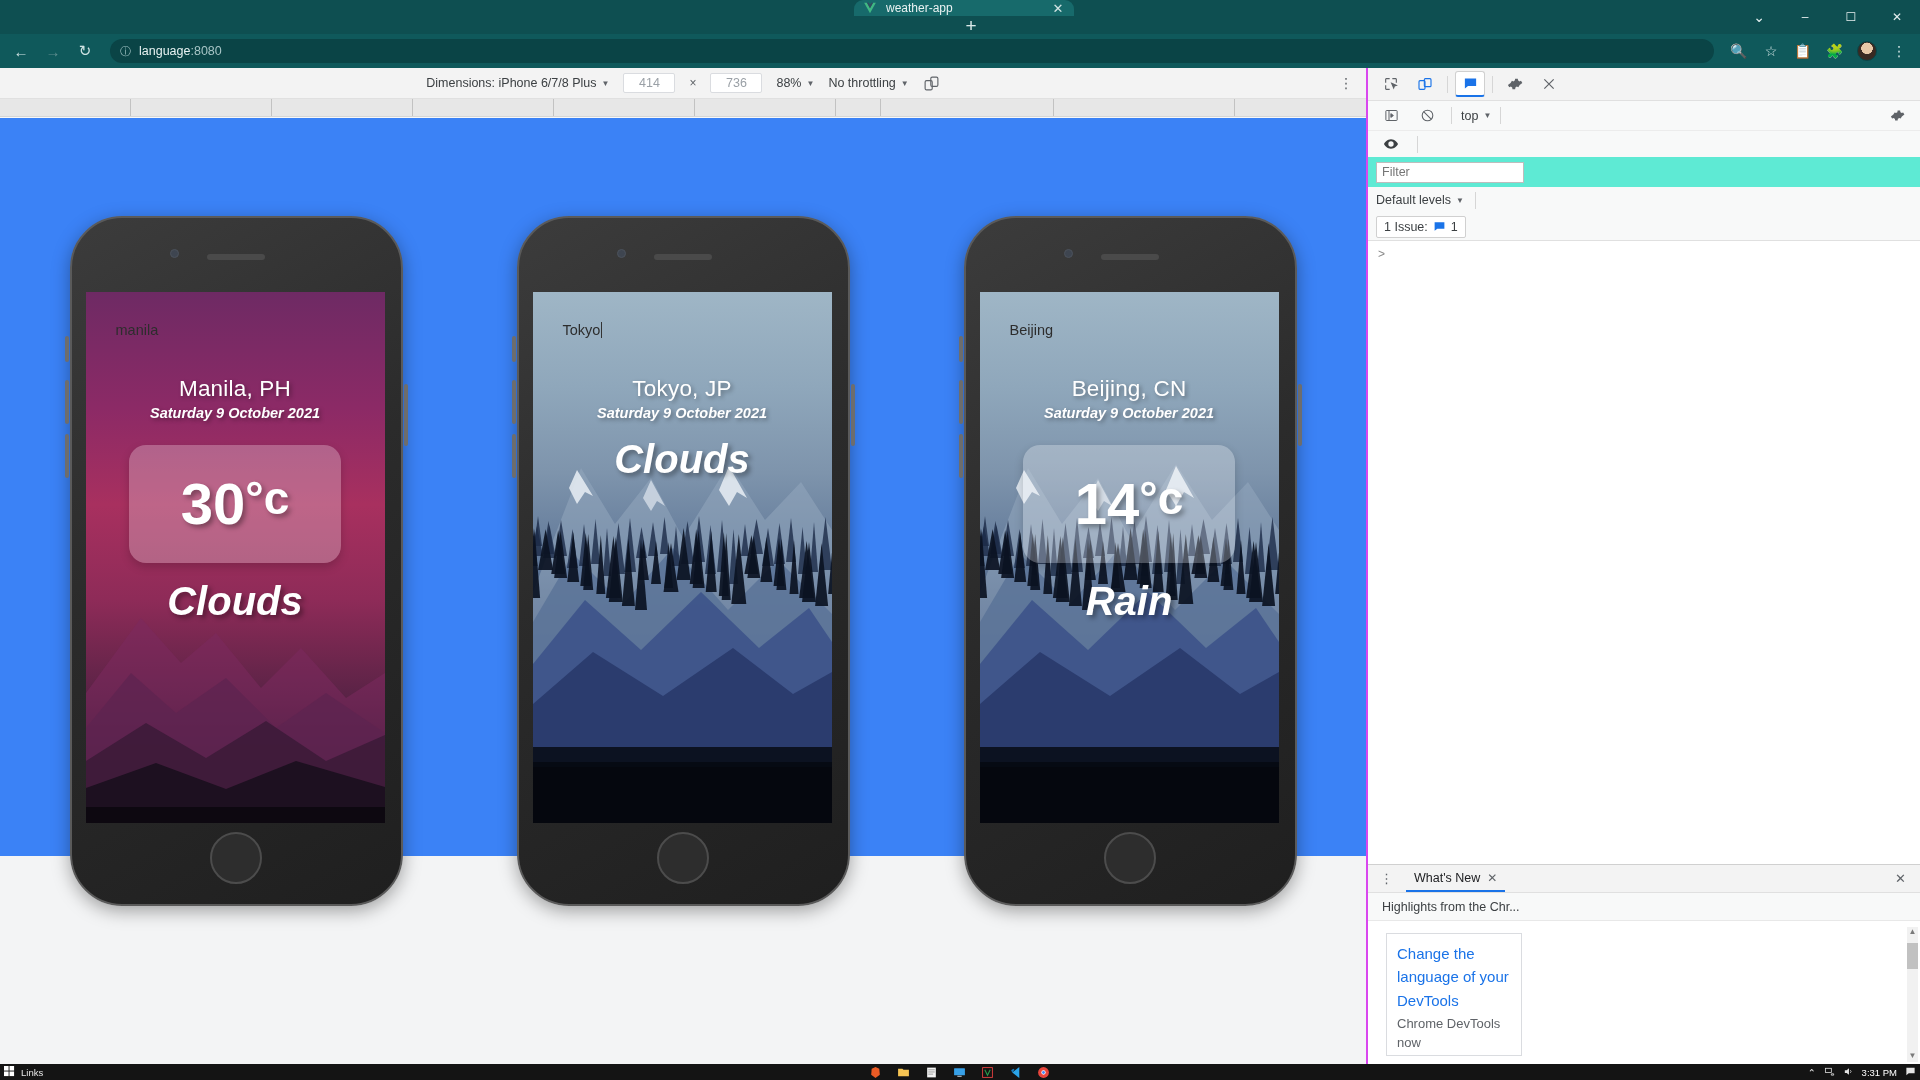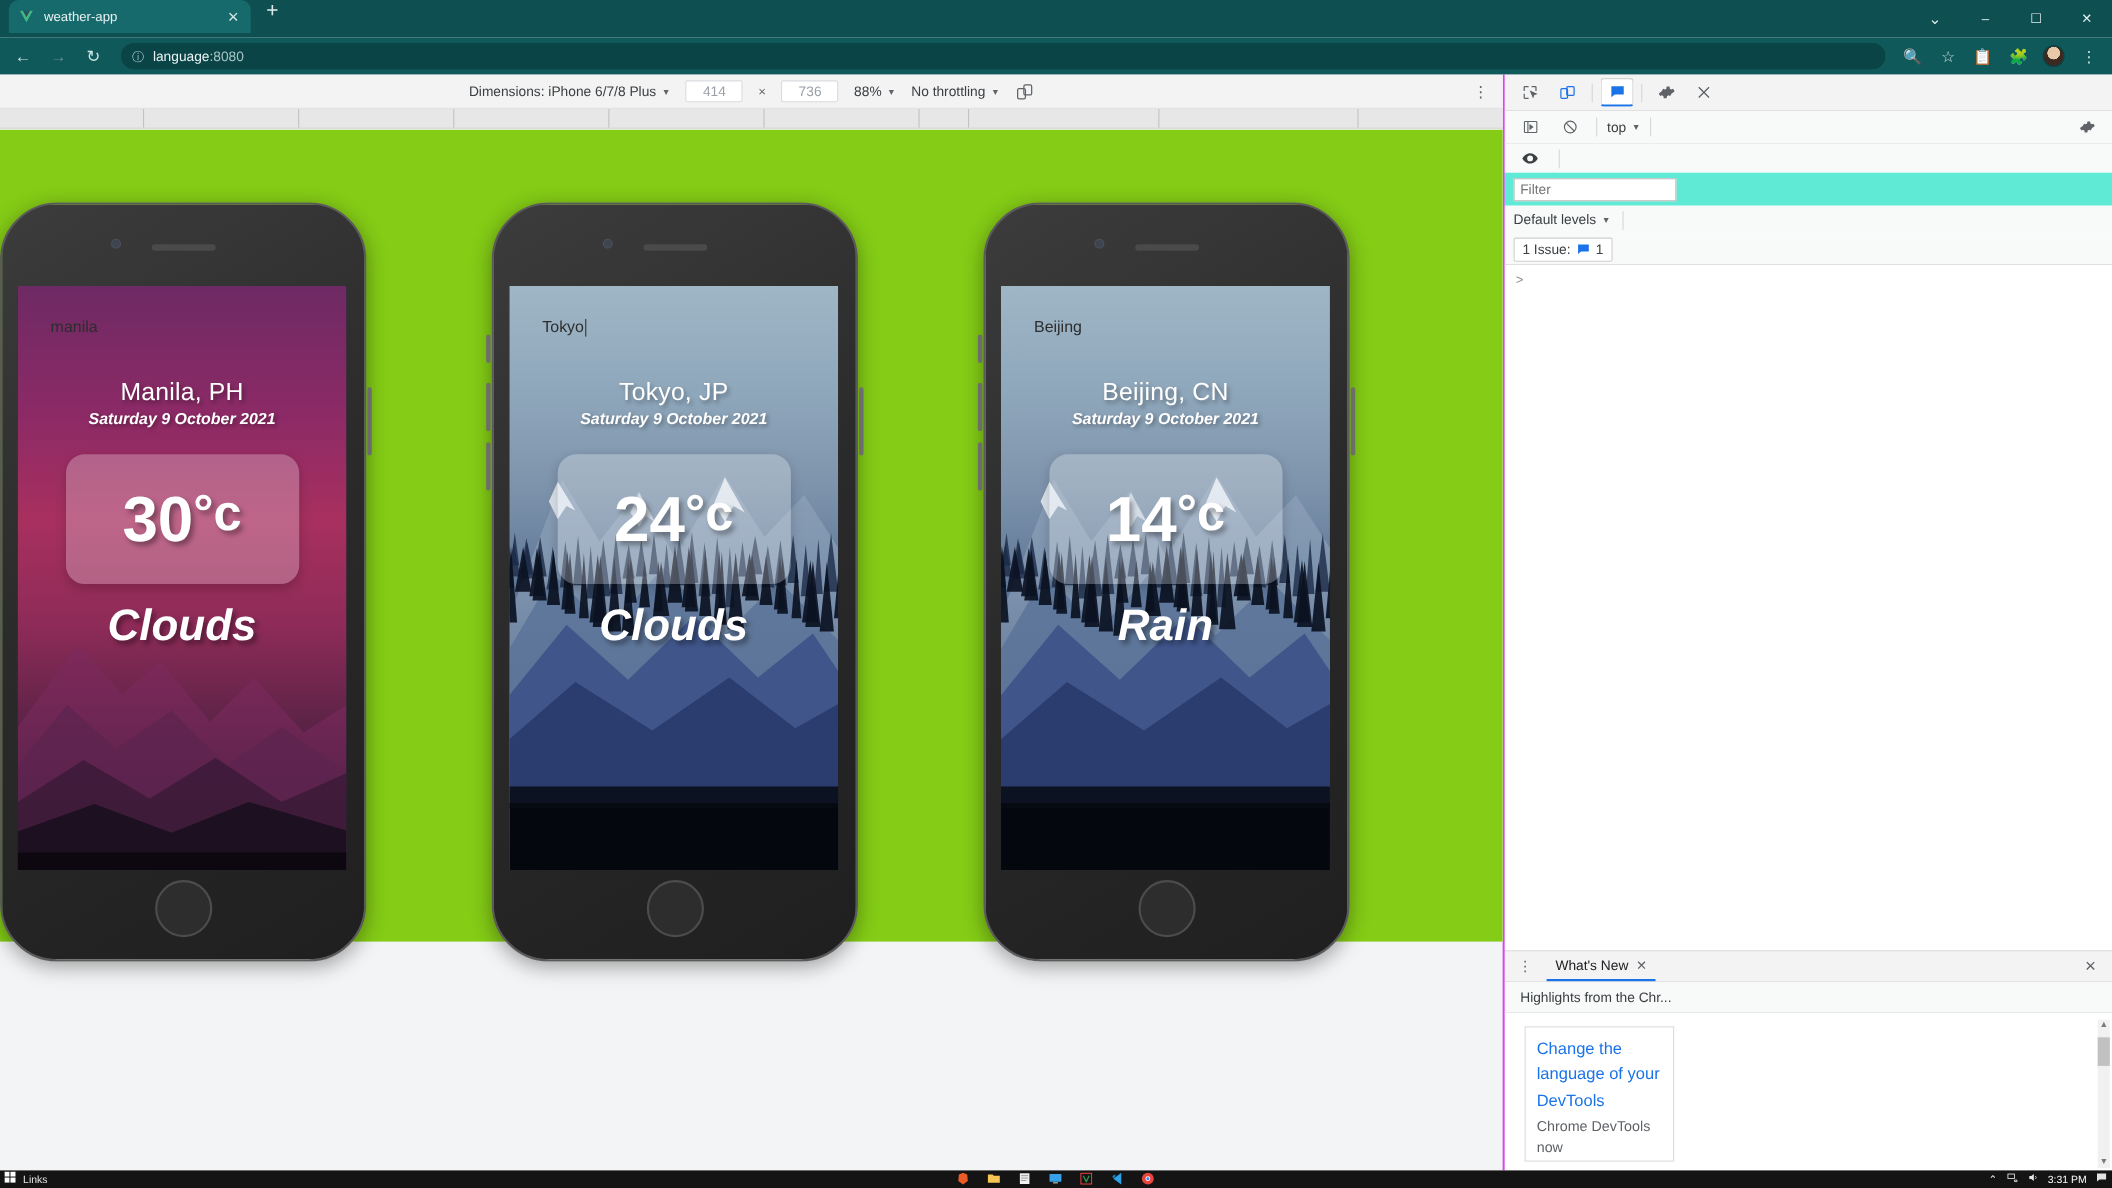--- a/index.html
+++ b/index.html
@@ -7,22 +7,22 @@
   body {
     font-family: "Liberation Sans", sans-serif;
     background: #f5f6f7;
     -webkit-font-smoothing: antialiased;
   }
 
   
   .browser { position: absolute; left: 0; top: 0; width: 1920px; height: 1064px; }
 
   .tabstrip {
-    height: 34px; background: #0e4f51; display: flex; align-items: flex-start;
-    padding-left: 8px; position: relative;
+    height: 34px; background: #0e4f51; display: flex; align-items: center;
+    padding-left: 8px; position: relative; flex-direction: column;
   }
   .tab {
     height: 30px; width: 220px; background: #176a6b; border-radius: 9px 9px 0 0;
     display: flex; align-items: center; padding: 0 8px; gap: 8px; position: relative;
   }
   .tab-fav {
     width: 16px; height: 16px; flex: 0 0 16px; display: flex;
     align-items: center; justify-content: center;
   }
   .tab-title {
@@ -88,22 +88,22 @@
   }
   .rotate-ic { width: 17px; height: 17px; }
 
   .ruler {
     height: 18px; background: #e7e7e7; border-bottom: 1px solid #d6d6d6; position: relative;
   }
   .ruler .tick { position: absolute; top: 0; bottom: 0; width: 1px; background: #c2c2c2; }
 
   .stage {
     position: absolute; left: 0; right: 0; top: 50px; bottom: 0;
-    background: #84cc16; display: flex; 
-    align-items: flex-start; gap: 114px; padding-top: 66px;
+    background: #3b82f6; display: flex; justify-content: center;
+    align-items: flex-start; gap: 114px; padding-top: 98px;
   }
 
   
   .phone { position: relative; width: 333px; height: 690px; }
   .phone-body {
     position: absolute; inset: 0; border-radius: 52px;
     background: linear-gradient(150deg, #3c3c3c 0%, #2b2b2b 45%, #1f1f1f 100%);
     border: 2px solid #5a5a5a;
     box-shadow: 0 5px 18px rgba(0,0,0,.35);
   }
@@ -489,23 +489,20 @@
                 </div>
         <div class="wx-inner">
           <div class="searchwrap">
             <div class="fake-input solid" style="border-radius:11px">
               <span>Tokyo</span>
                       <span class="caret-bar"></span>
             </div>
           </div>
           <div class="wx-city">Tokyo, JP</div>
           <div class="wx-date">Saturday 9 October 2021</div>
-          <div class="wx-tempbox">
-            <span class="wx-temp"><span>24</span><span class="deg">°c</span></span>
-          </div>
           <div class="wx-cond">Clouds</div>
         </div>
       </div>
     </div>
     <div class="home-btn"></div>
   </div>
           <div class="phone">
     <div class="phone-body"></div>
     <span class="side-btn sb-left" style="top:120px;height:26px"></span>
     <span class="side-btn sb-left" style="top:164px;height:44px"></span>

